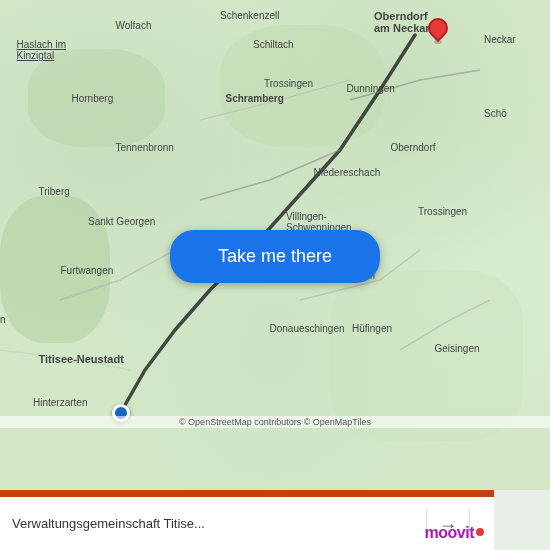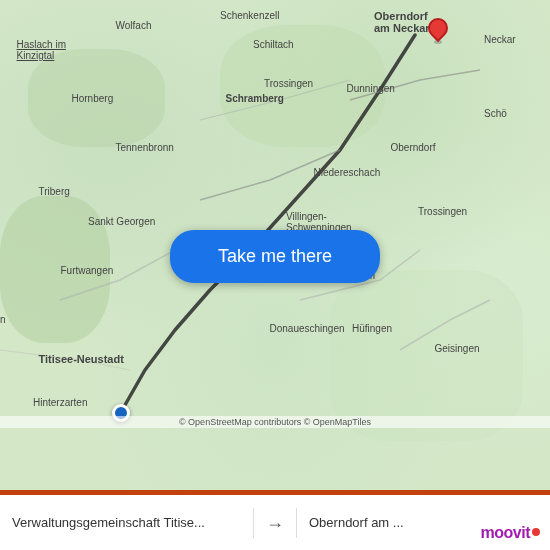--- a/index.html
+++ b/index.html
@@ -112,28 +112,28 @@
       height: 18px;
       background: #1565c0;
       border-radius: 50%;
       border: 3px solid white;
       box-shadow: 0 1px 4px rgba(0,0,0,0.4);
       z-index: 5;
     }
 
     
     .bottom-bar {
-      width: 550px;
+      width: 494px;
       height: 60px;
       background: white;
       display: flex;
       align-items: center;
       justify-content: space-between;
       padding: 0 12px;
-      border-top: 5px solid #c2410c;
+      border-top: 7px solid #c2410c;
       position: relative;
       z-index: 20;
     }
 
     .bottom-left {
       display: flex;
       align-items: center;
       gap: 6px;
       flex: 1;
       min-width: 0;
@@ -321,21 +321,18 @@
   <div class="attribution">© OpenStreetMap contributors  ©  OpenMapTiles</div>
 </div>
 
 <div class="bottom-bar">
   <div class="bottom-left">
     <span class="bottom-text">Verwaltungsgemeinschaft Titise...</span>
   </div>
   <div class="bottom-divider"></div>
   <span class="bottom-arrow">→</span>
   <div class="bottom-divider"></div>
-  <div class="bottom-right">
-    <span class="bottom-right-text">Oberndorf am ...</span>
-  </div>
 
   <div class="moovit-logo">
     <span class="moovit-logo-text">moovit</span>
     <div class="moovit-logo-dot"></div>
   </div>
 </div>
 
 </body></html>

